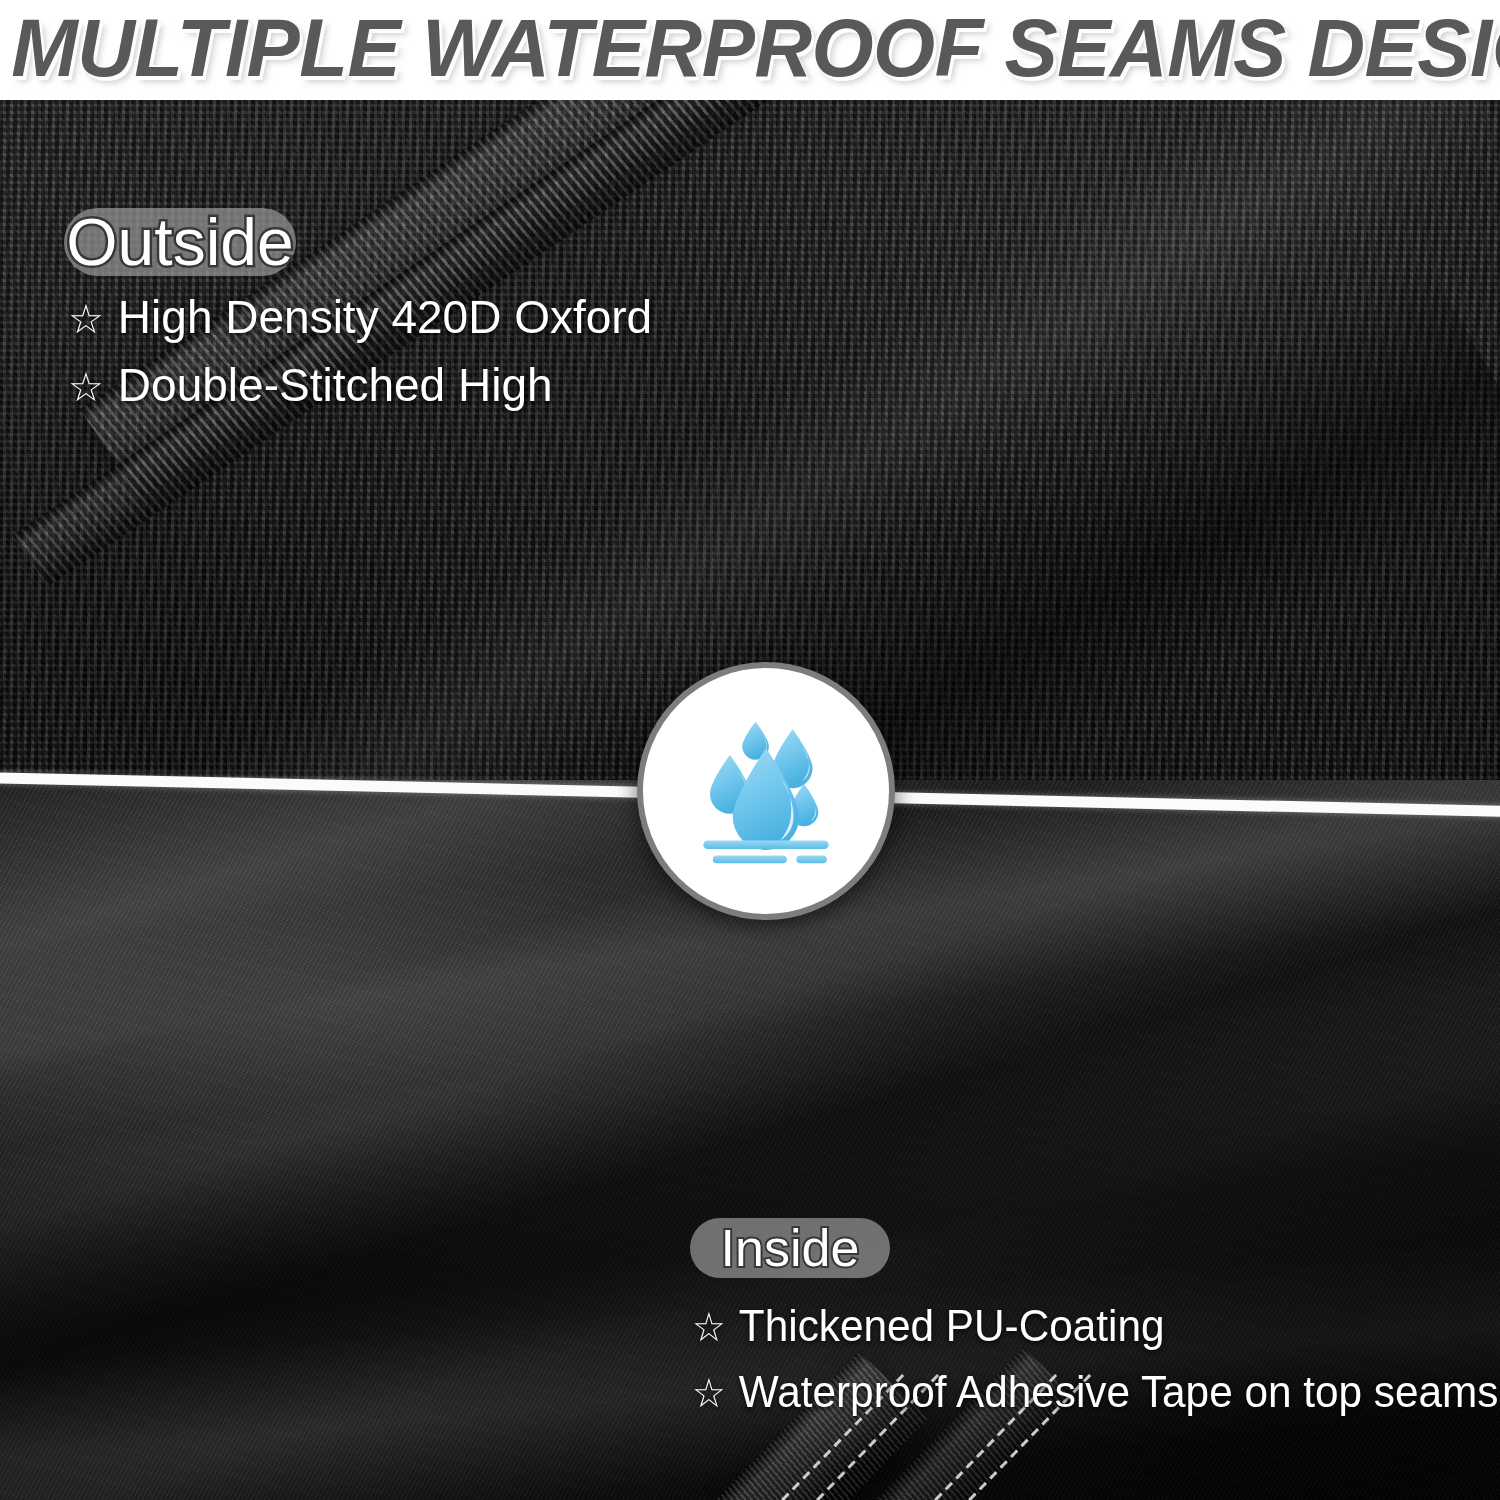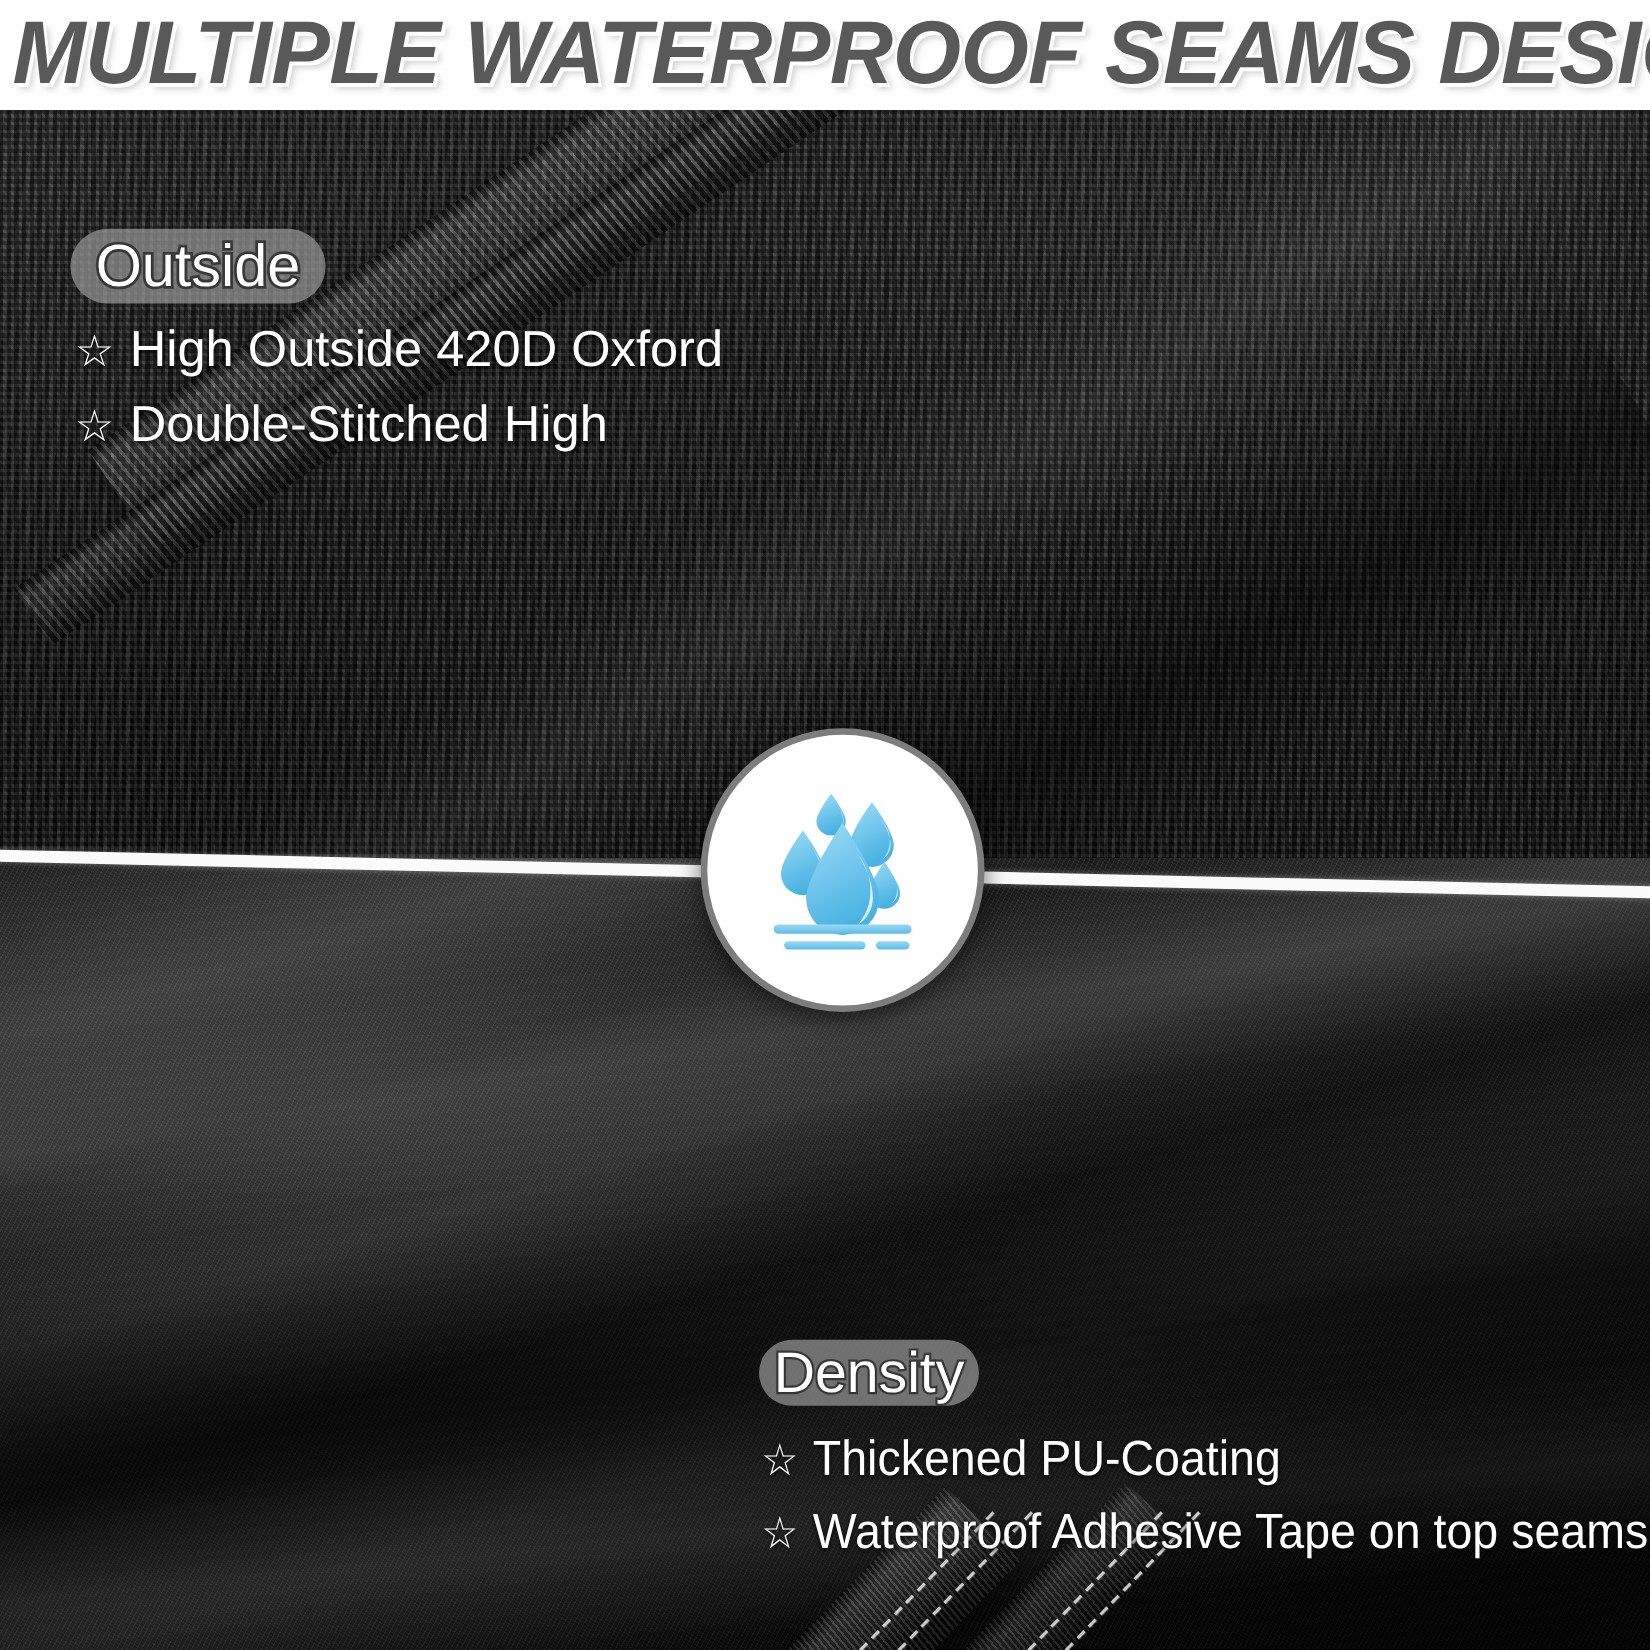--- a/index.html
+++ b/index.html
@@ -267,21 +267,21 @@
     z-index: 30;
     display: flex;
     align-items: center;
     justify-content: center;
     border-radius: 999px;
     background: rgba(150,150,150,0.72);
   }
   .pill-text {
     font-family: "Liberation Sans", sans-serif;
     font-weight: 400;
-    font-size: 54px;
+    font-size: 66px;
     line-height: 1;
     color: #ffffff;
     white-space: nowrap;
     -webkit-text-stroke: 5px #3b3b3b;
     paint-order: stroke fill;
     text-shadow: 0 0 2px rgba(0,0,0,0.5);
   }
   #pill-outside { left: 64px;  top: 208px;  width: 232px; height: 68px; }
   #pill-inside  { left: 690px; top: 1218px; width: 200px; height: 60px; }
   #pill-inside .pill-text { font-size: 52px; -webkit-text-stroke-width: 4px; }
@@ -397,30 +397,30 @@
     <div class="header-title">MULTIPLE WATERPROOF SEAMS DESIGN</div>
   </div>
 
   <div class="pill" id="pill-outside">
     <span class="pill-text">Outside</span>
   </div>
 
   <ul class="feature-list" id="list-outside">
     <li class="feature-item">
       <span class="star-icon">☆</span>
-      <span>High Outside 420D Oxford</span>
+      <span>High Density 420D Oxford</span>
     </li>
     <li class="feature-item">
       <span class="star-icon">☆</span>
       <span>Double-Stitched High</span>
     </li>
   </ul>
 
   <div class="pill" id="pill-inside">
-    <span class="pill-text">Density</span>
+    <span class="pill-text">Inside</span>
   </div>
 
   <ul class="feature-list" id="list-inside">
     <li class="feature-item">
       <span class="star-icon">☆</span>
       <span>Thickened PU-Coating</span>
     </li>
     <li class="feature-item">
       <span class="star-icon">☆</span>
       <span>Waterproof Adhesive Tape on top seams</span>

